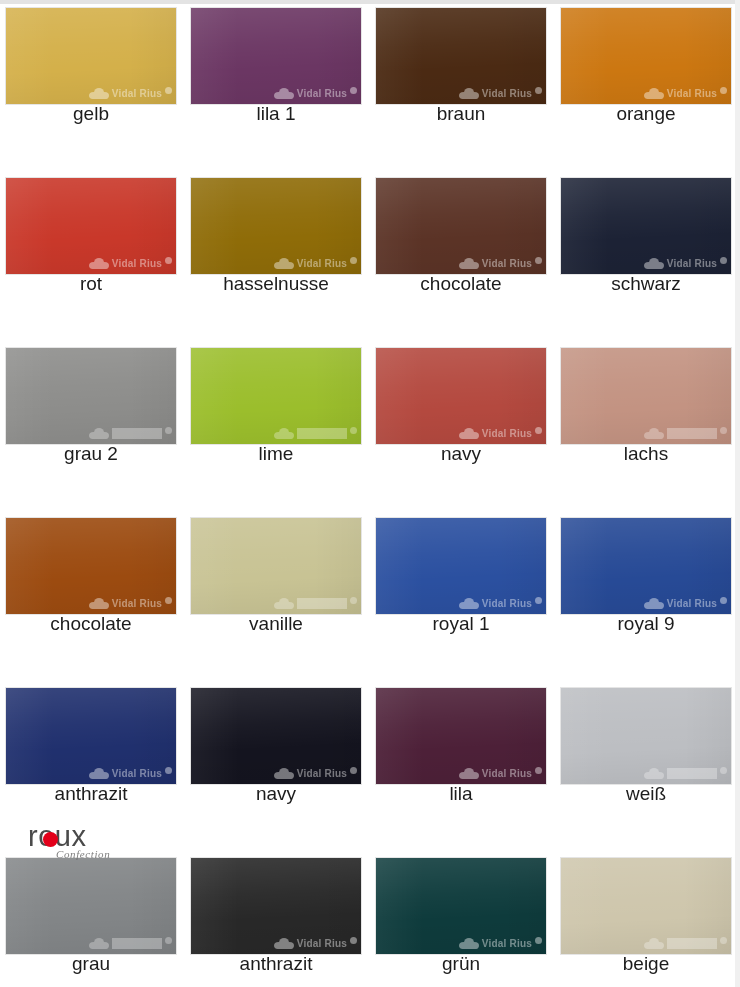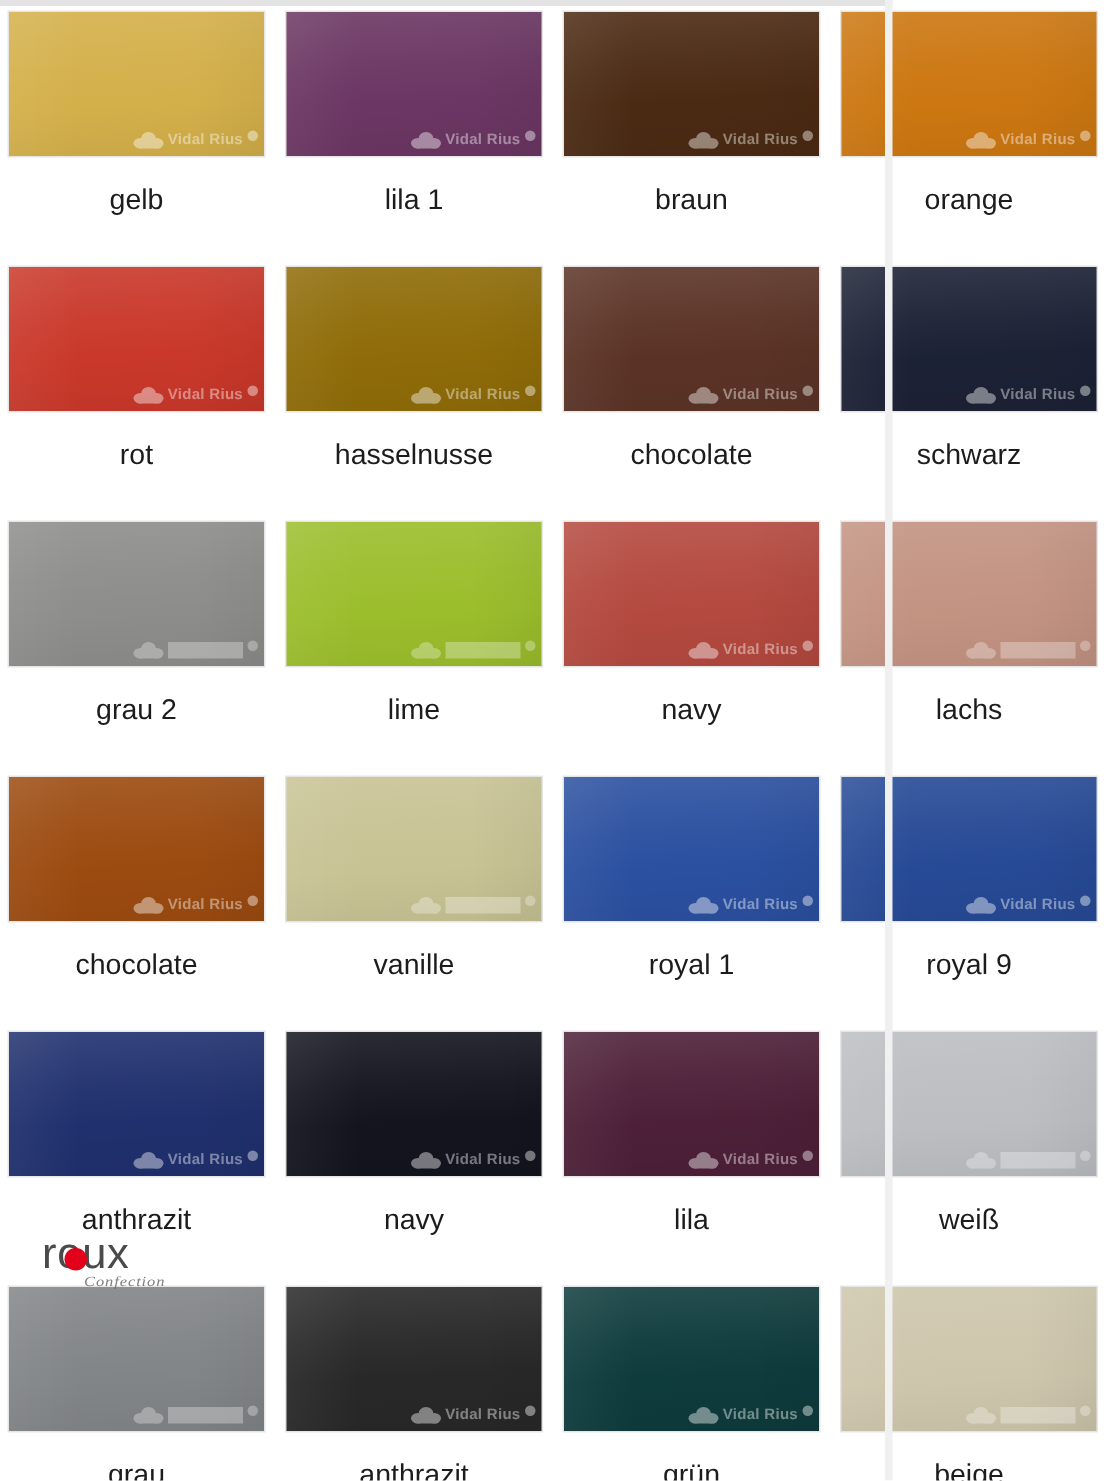--- a/index.html
+++ b/index.html
@@ -10,21 +10,21 @@
   }
   body {
     width: 740px;
     height: 987px;
     font-family: "Liberation Sans", sans-serif;
     position: relative;
     overflow: hidden;
   }
   #sheet {
     position: relative;
-    width: 595px;
+    width: 740px;
     height: 987px;
     background: #ffffff;
     box-sizing: border-box;
   }
   
   #sheet::before {
     content: "";
     position: absolute;
     left: 0; right: 0; top: 0;
     height: 4px;
@@ -126,21 +126,21 @@
   .swatch.light .watermark .wm-text,
   .swatch.light .watermark .wm-dot,
   .swatch.light .watermark .wm-cloud i { color: #ffffff; background: #ffffff; }
 
   .label {
     width: 170px;
     text-align: center;
     font-family: "Liberation Sans", sans-serif;
     font-size: 19px;
     color: #1c1c1c;
-    margin-top: 20px;
+    margin-top: 0;
     line-height: 1.1;
     white-space: nowrap;
   }
 
   
   .brand {
     position: absolute;
     left: 28px;
     top: 822px;
     width: 120px;

